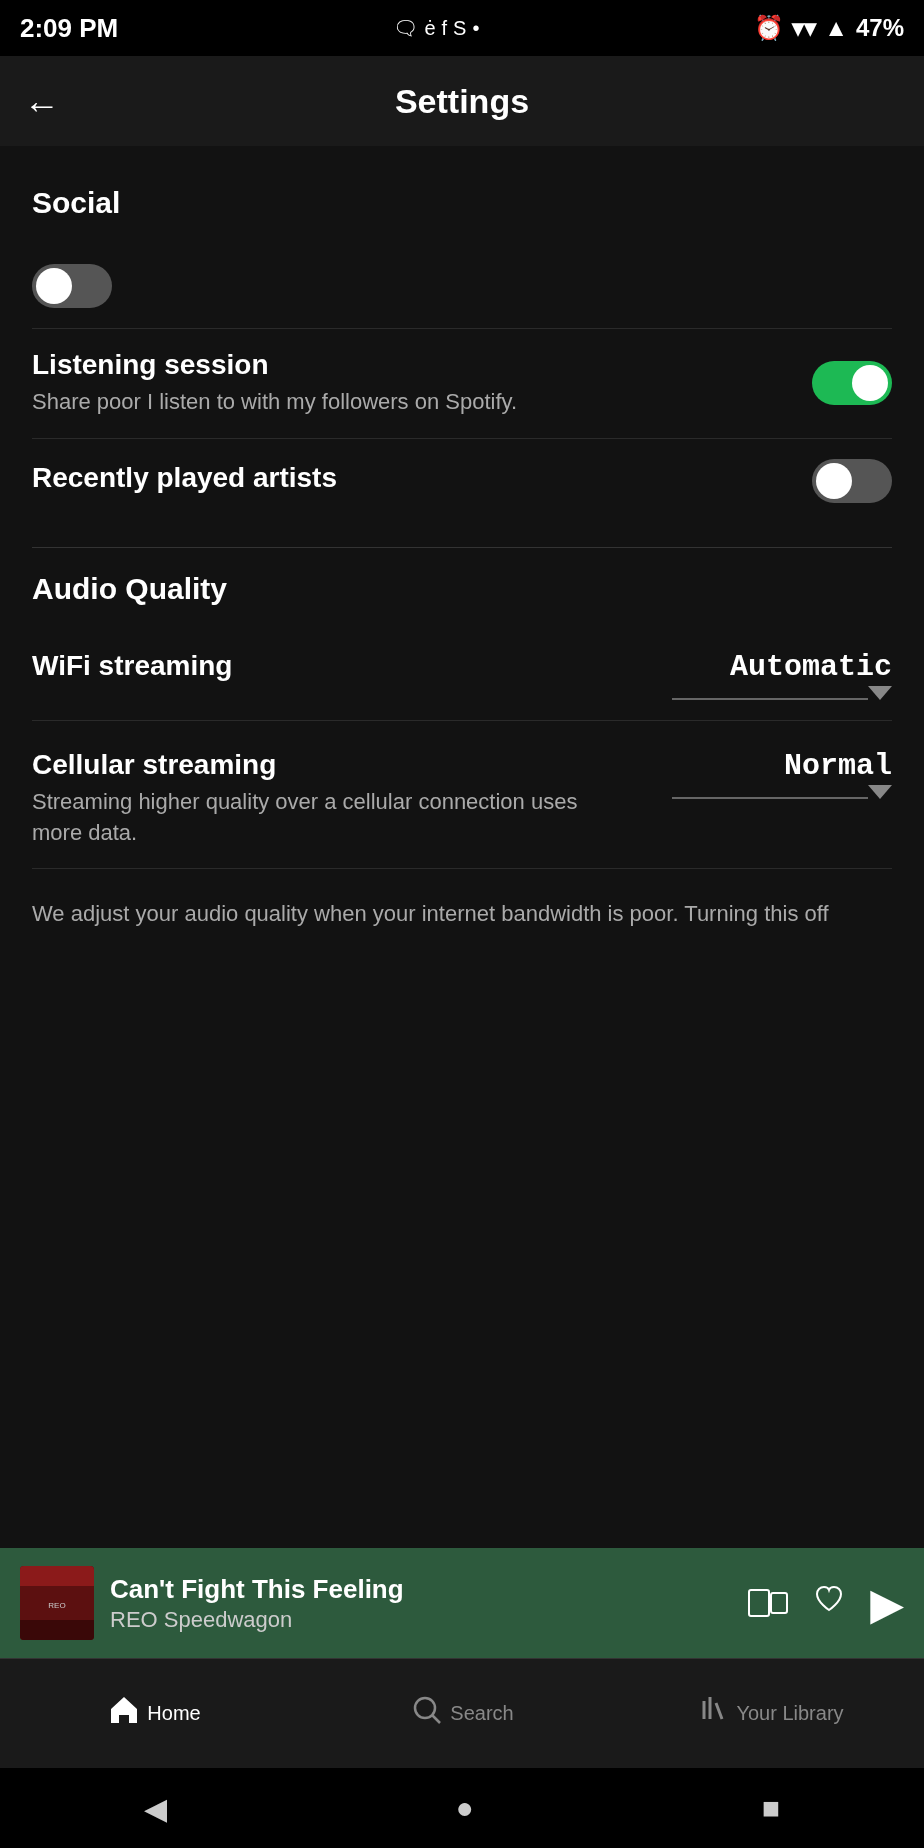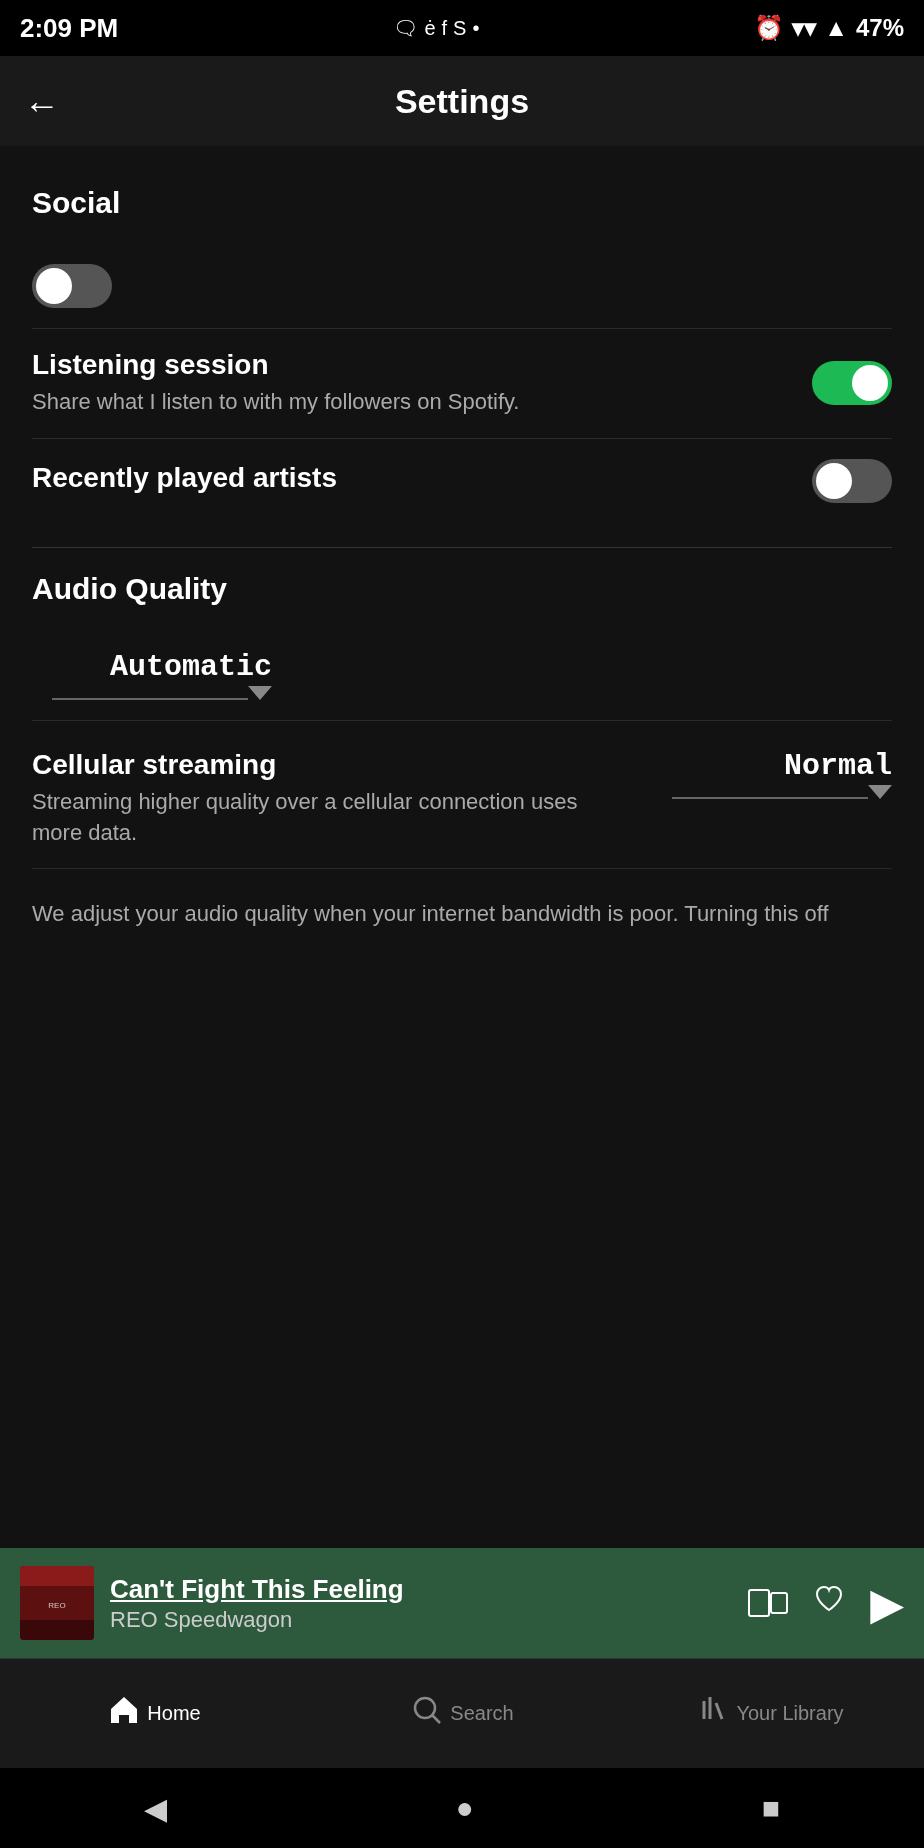--- a/index.html
+++ b/index.html
@@ -222,21 +222,20 @@
       font-size: 10px;
       color: #ccc;
     }
     .now-playing-text {
       flex: 1;
     }
     .np-title {
       font-size: 26px;
       font-weight: 700;
       color: #fff;
-      text-decoration: underline;
     }
     .np-artist {
       font-size: 22px;
       color: #ccc;
       margin-top: 2px;
     }
     .np-controls {
       display: flex;
       align-items: center;
       gap: 24px;
@@ -353,21 +352,21 @@
       <div class="toggle-container">
         <div class="toggle-track off">
           <div class="toggle-thumb"></div>
         </div>
       </div>
     </div>
 
     <div class="setting-item">
       <div class="setting-text">
         <div class="setting-title">Listening session</div>
-        <div class="setting-desc">Share what I listen to with my followers on Spotify.</div>
+        <div class="setting-desc">Share poor I listen to with my followers on Spotify.</div>
       </div>
       <div class="toggle-container">
         <div class="toggle-track on">
           <div class="toggle-thumb"></div>
         </div>
       </div>
     </div>
 
     <div class="setting-item">
       <div class="setting-text">
@@ -380,20 +379,23 @@
       </div>
     </div>
   </div>
 
   <div class="section-divider"></div>
 
   <div class="settings-section">
     <div class="section-header">Audio Quality</div>
 
     <div class="setting-dropdown">
+      <div class="setting-text">
+        <div class="setting-title">WiFi streaming</div>
+      </div>
       <div class="dropdown-value-container">
         <div class="dropdown-value">Automatic</div>
         <div style="display:flex;align-items:flex-end;width:220px;">
           <div class="dropdown-line" style="flex:1;"></div>
           <div class="dropdown-arrow"></div>
         </div>
       </div>
     </div>
 
     <div class="setting-dropdown" style="margin-top:8px;">

